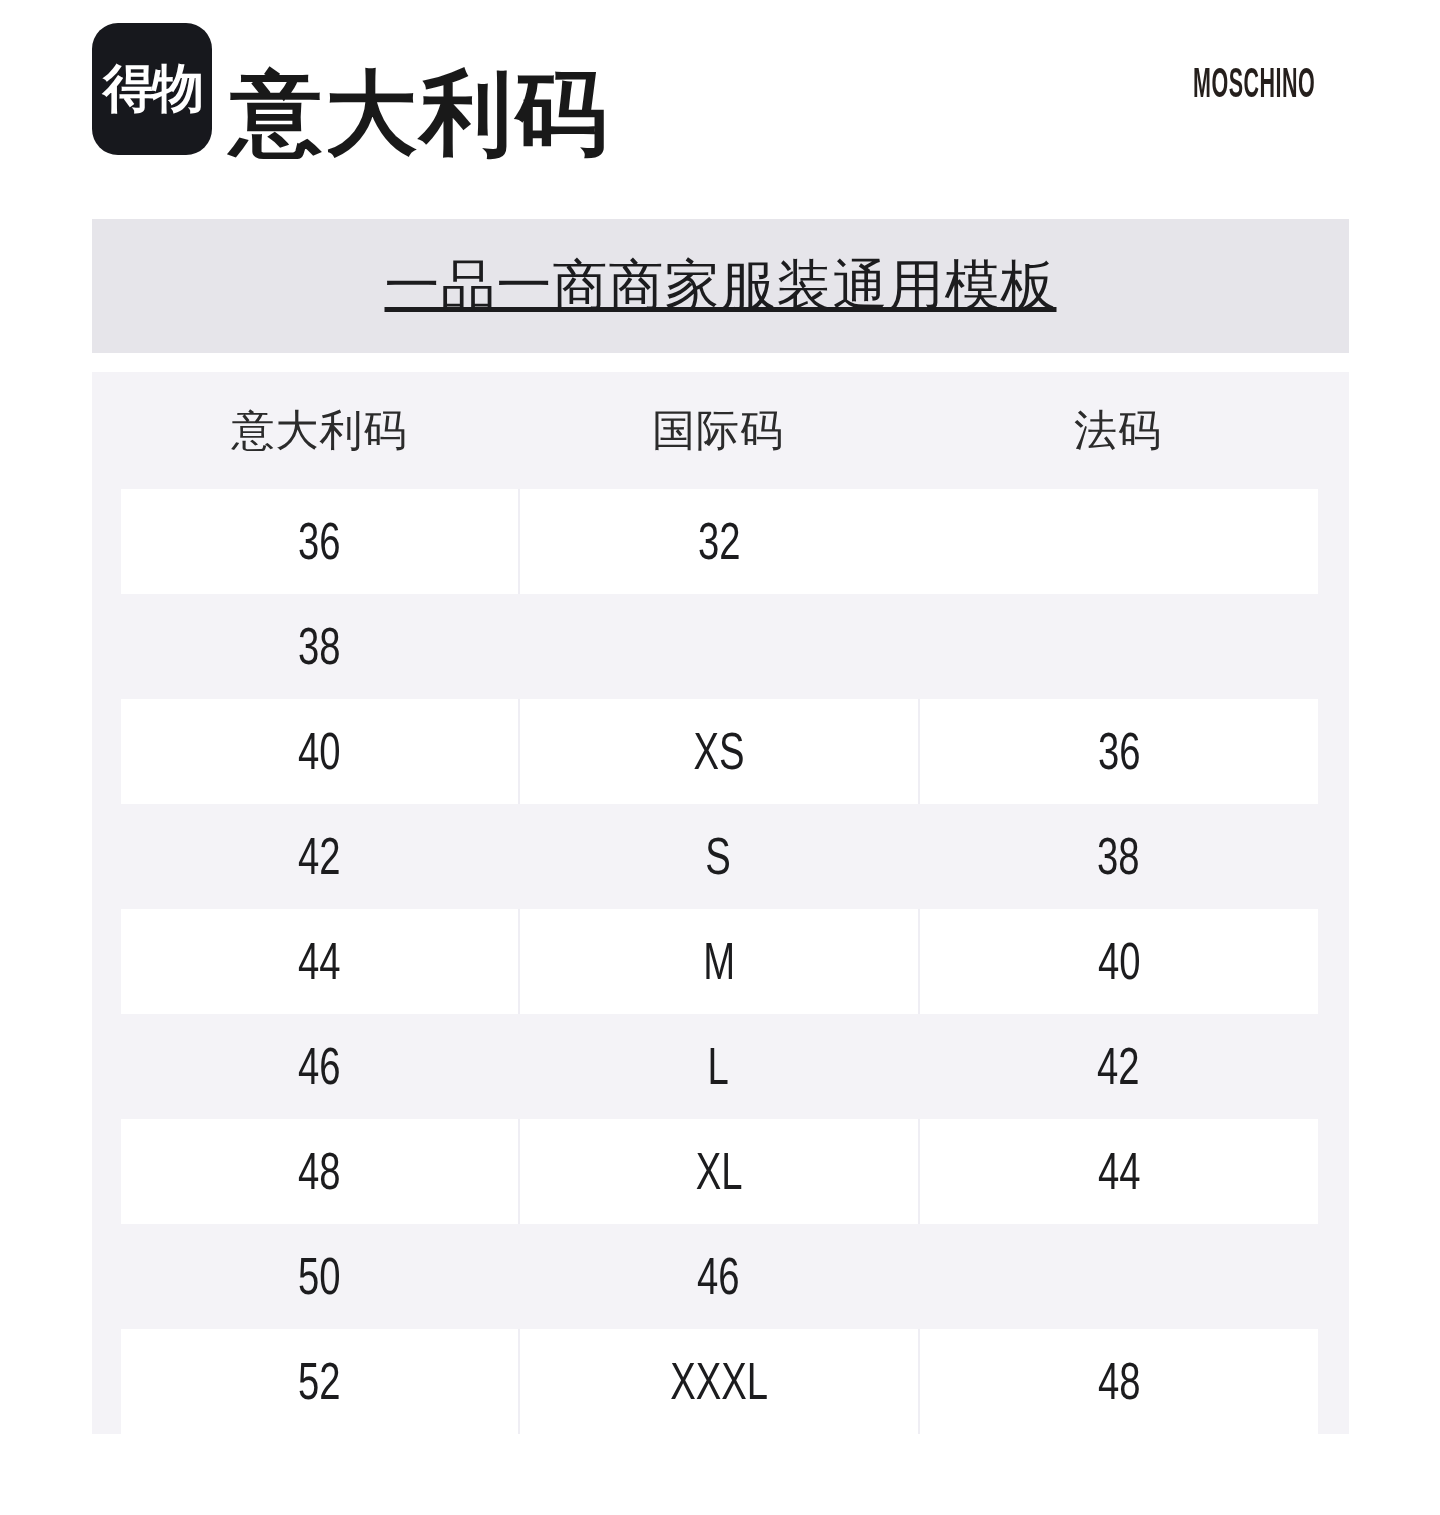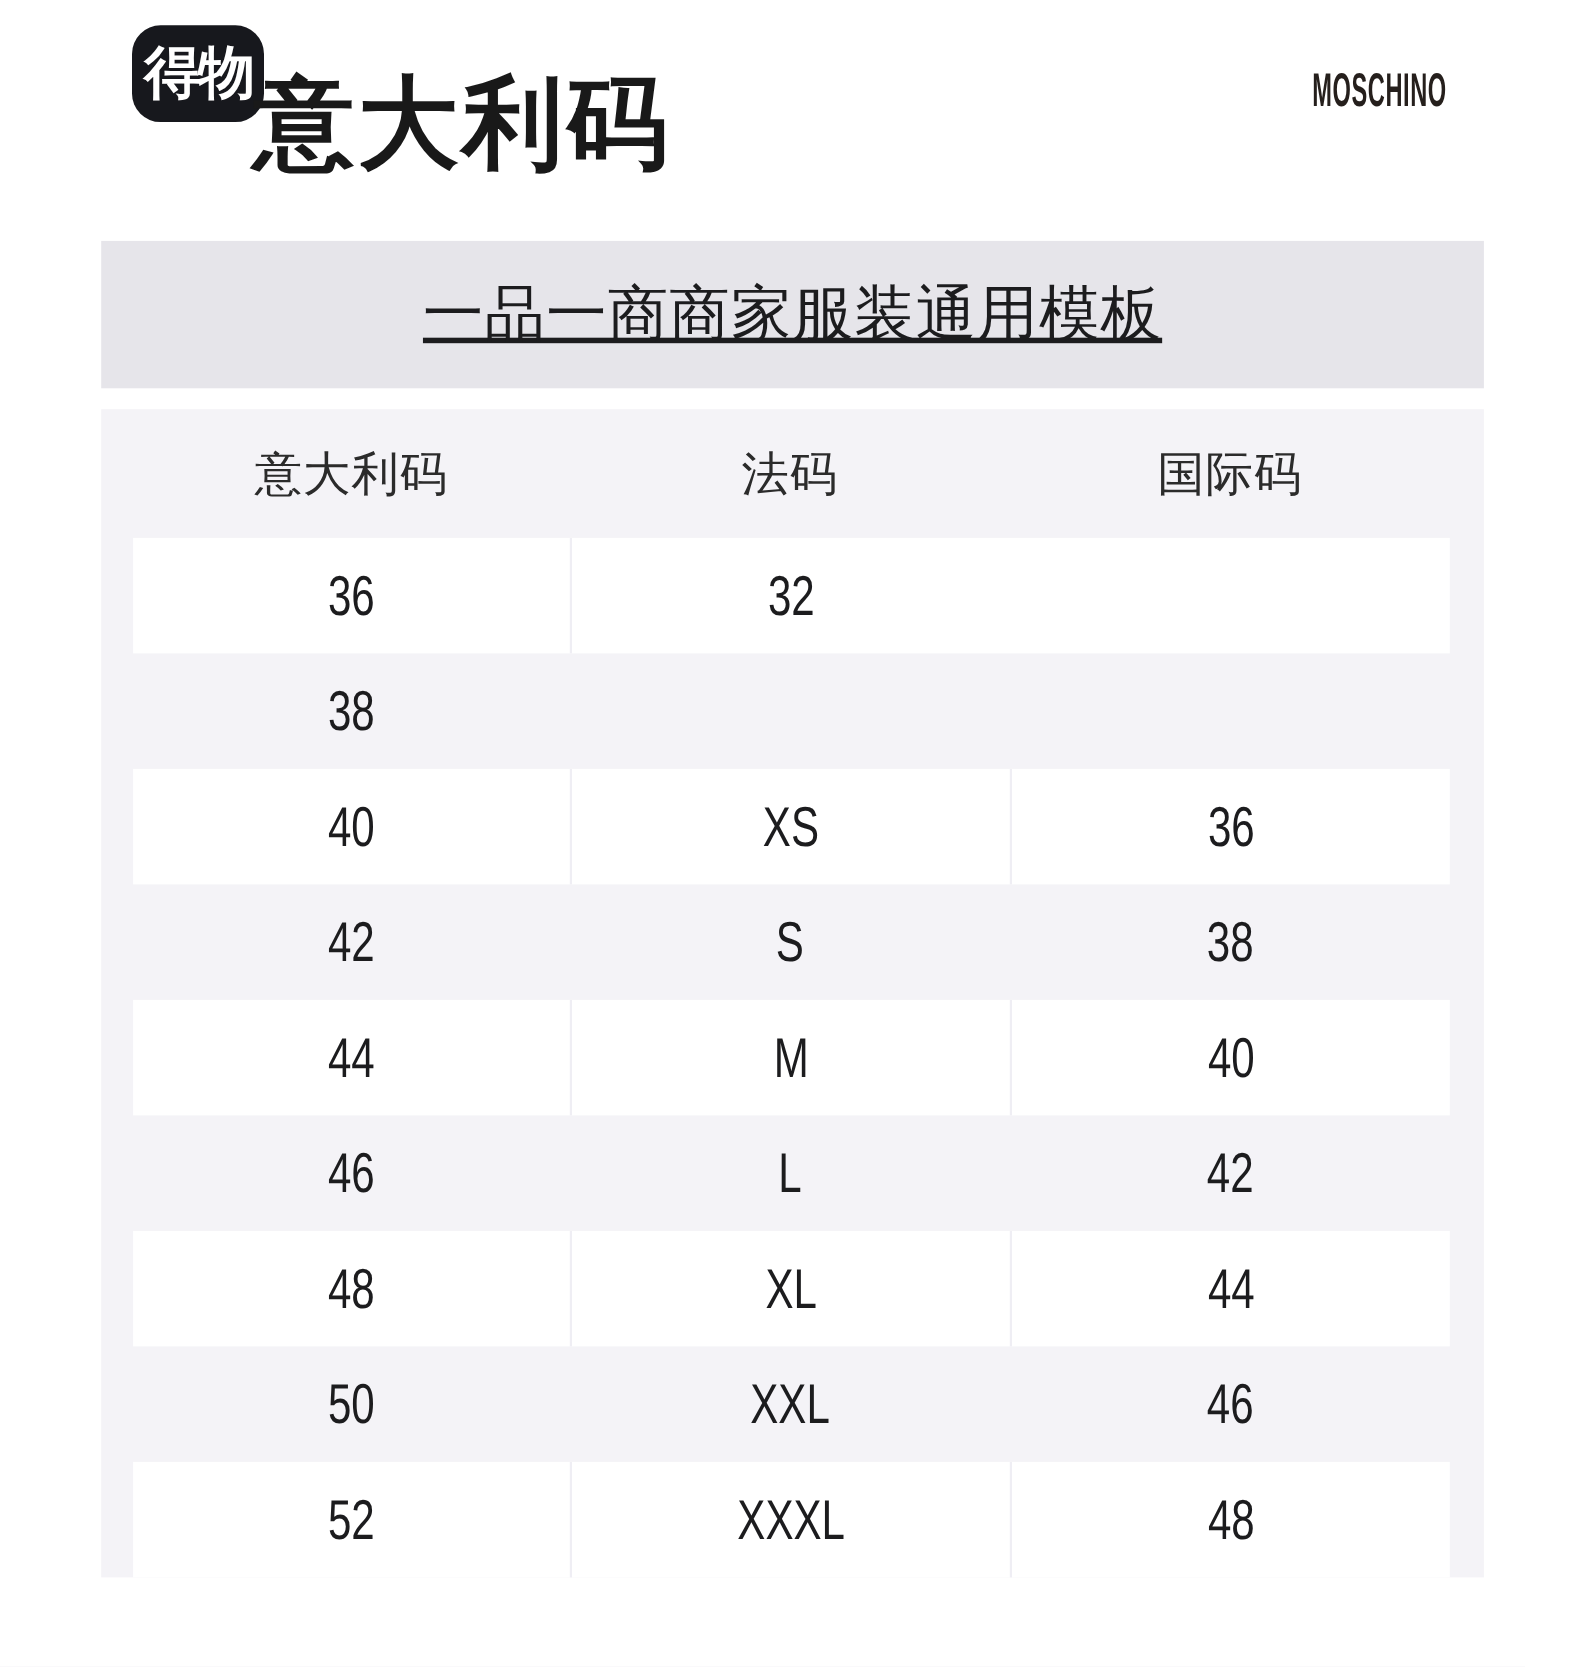--- a/index.html
+++ b/index.html
@@ -21,24 +21,24 @@
   body{
     position:relative;
     background:var(--page-bg);
     font-family:"Liberation Sans","DejaVu Sans",sans-serif;
     overflow:hidden;
   }
 
   
   .app-logo{
     position:absolute;left:92px;top:23px;
-    width:120px;height:88px;
+    width:120px;height:132px;
     background:var(--logo-bg);
     border-radius:26px;
-    display:flex;align-items:center;justify-content:center;margin-left:28px;
+    display:flex;align-items:center;justify-content:center;
   }
   .app-logo span{
     color:var(--logo-fg);
     font-size:52px;font-weight:700;
     letter-spacing:-3px;
     white-space:nowrap;
   }
   .page-title{
     position:absolute;left:230px;top:60px;
     font-size:92px;line-height:106px;
@@ -124,22 +124,22 @@
 <h1 class="page-title">意大利码</h1>
 <div class="brand-logo">MOSCHINO</div>
 
 <div class="banner">
   <span>一品一商商家服装通用模板</span>
 </div>
 
 <div class="panel">
   <div class="thead">
     <div class="hcol c1">意大利码</div>
+    <div class="hcol c2">国际码</div>
     <div class="hcol c3">法码</div>
-    <div class="hcol c2">国际码</div>
   </div>
   <div class="tbody">
   <div class="trow white">
     <div class="cell c1">
           <span class="cell-text">36</span>
         </div>
     <div class="cell c3">
           <span class="cell-text">32</span>
         </div>
   </div>
@@ -207,23 +207,20 @@
         </div>
     <div class="cell c3">
           <span class="cell-text">44</span>
         </div>
   </div>
 
   <div class="trow gray">
     <div class="cell c1">
           <span class="cell-text">50</span>
         </div>
-    <div class="cell c2">
-          <span class="cell-text">XXL</span>
-        </div>
     <div class="cell c3">
           <span class="cell-text">46</span>
         </div>
   </div>
 
   <div class="trow white">
     <div class="cell c1">
           <span class="cell-text">52</span>
         </div>
     <div class="cell c2">

